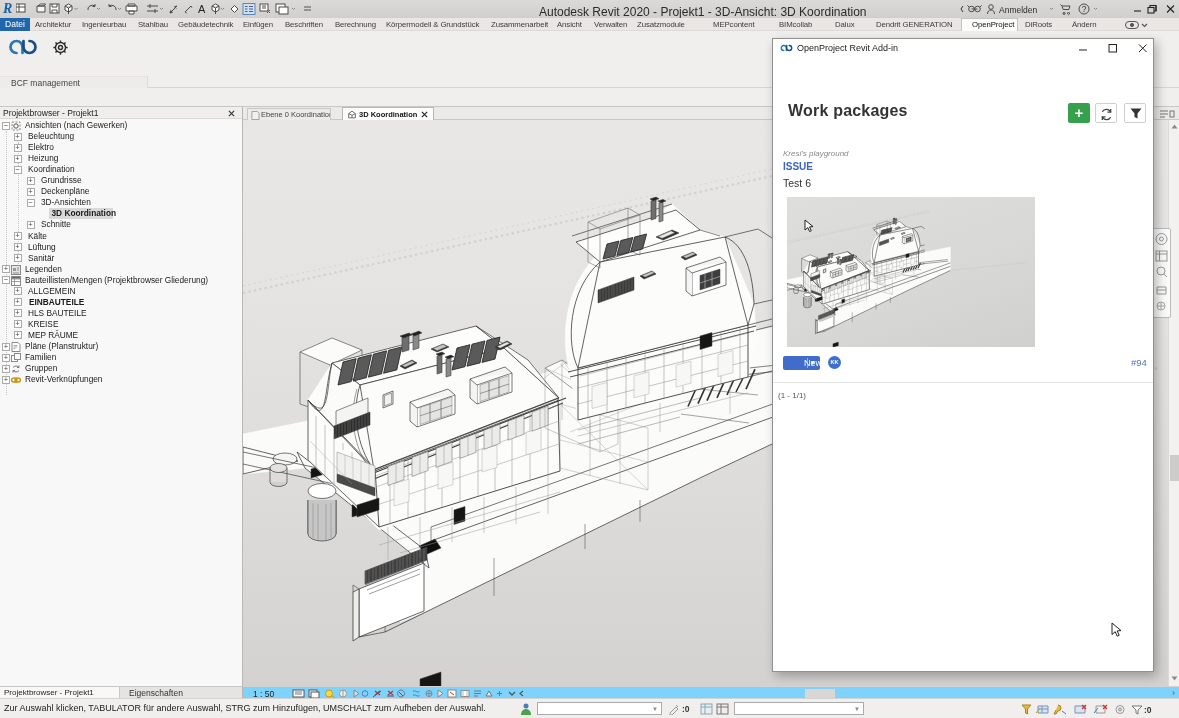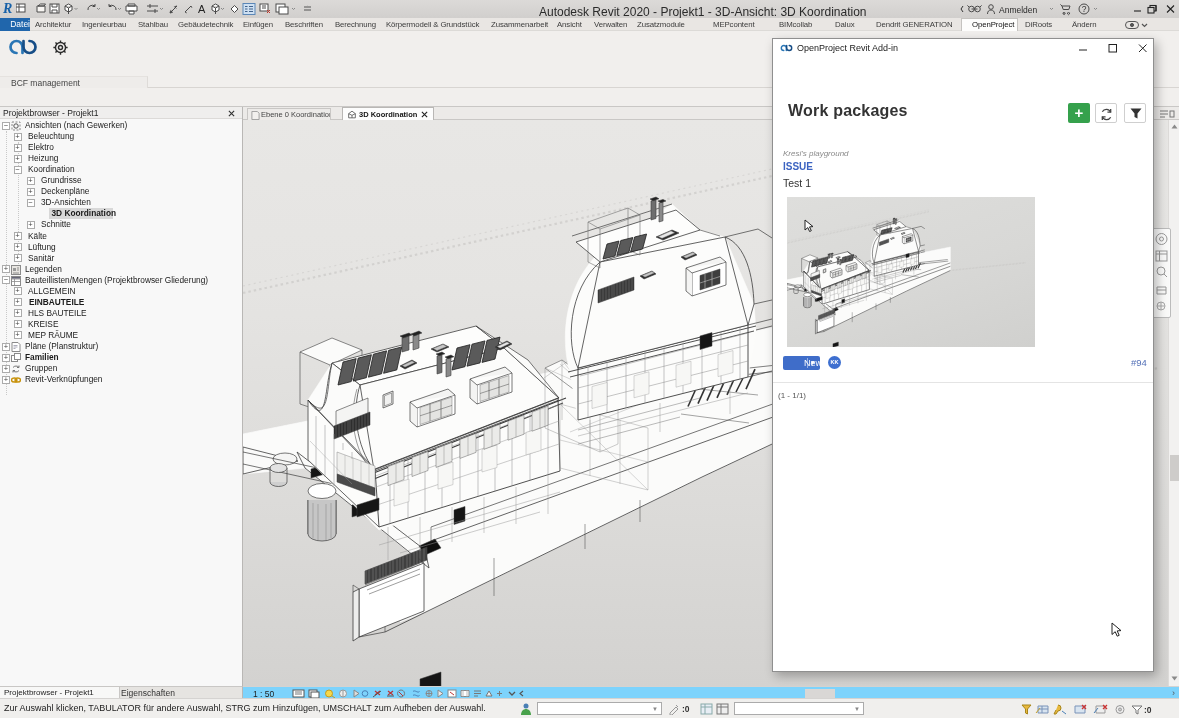--- a/index.html
+++ b/index.html
@@ -77,21 +77,21 @@
         <g stroke="#222" fill="none" stroke-width="1.1">
 <path d="M1 7h7"></path>
           <rect x="17" y="1.5" width="6" height="5.5" fill="none"></rect>
           <rect x="15" y="3.5" width="6" height="5.5" fill="#D6D4D2"></rect>
           <path d="M15 3.5h6M17 1.5h6M23 1.5v5.5M21 9 "></path>
           <path d="M34 1.5l7 7M41 1.5l-7 7"></path>
         </g>
       </svg>
     </div>
     <div class="abs" id="tabrow">
-      <div class="abs" style="left:0px;top:0;width:30px;height:13px;background:#2066AC;color:#fff;font-size:8.5px;text-align:right;line-height:13.5px">Datei</div>
+      <div class="abs" style="left:0px;top:0;width:30px;height:13px;background:#2066AC;color:#fff;font-size:8.5px;text-align:center;line-height:13.5px">Datei</div>
       <span class="rtab" style="left:35px">Architektur</span>
       <span class="rtab" style="left:82px">Ingenieurbau</span>
       <span class="rtab" style="left:138px">Stahlbau</span>
       <span class="rtab" style="left:178px">Gebäudetechnik</span>
       <span class="rtab" style="left:243px">Einfügen</span>
       <span class="rtab" style="left:285px">Beschriften</span>
       <span class="rtab" style="left:335px">Berechnung</span>
       <span class="rtab" style="left:386px">Körpermodell &amp; Grundstück</span>
       <span class="rtab" style="left:491px">Zusammenarbeit</span>
       <span class="rtab" style="left:557px">Ansicht</span>
@@ -198,37 +198,37 @@
       <svg class="abs" style="left:11px;top:235.00000000000009px" width="10" height="10" viewBox="0 0 10 10">
         <path d="M1 0.5h6l2 2v7H1z" fill="#fff" stroke="#8a8a8a"></path>
         <path d="M2.5 3.5h4M2.5 5h4M2.5 6.5h2" stroke="#99a" stroke-width="0.8"></path>
       </svg>
       <div class="trow" style="left:25px;top:234.00000000000009px;font-weight:normal">Pläne (Planstruktur)</div>
       <div class="exp" style="left:2px;top:246.5500000000001px">+</div>
       <svg class="abs" style="left:11px;top:246.0500000000001px" width="10" height="10" viewBox="0 0 10 10">
         <rect x="0.5" y="2.5" width="6" height="6" fill="#fff" stroke="#8a8a8a"></rect>
         <rect x="3.5" y="0.5" width="6" height="6" fill="#fff" stroke="#8a8a8a"></rect>
       </svg>
-      <div class="trow" style="left:25px;top:245.0500000000001px;font-weight:bold">Familien</div>
+      <div class="trow" style="left:25px;top:245.0500000000001px;font-weight:normal">Familien</div>
       <div class="exp" style="left:2px;top:257.6000000000001px">+</div>
       <svg class="abs" style="left:11px;top:257.1000000000001px" width="10" height="10" viewBox="0 0 10 10">
         <path d="M2 3.5a3.5 3 0 0 1 6 0M8 6.5a3.5 3 0 0 1-6 0" fill="none" stroke="#777"></path>
         <path d="M8 1.5v2h-2M2 8.5v-2h2" fill="none" stroke="#777"></path>
       </svg>
       <div class="trow" style="left:25px;top:256.1000000000001px;font-weight:normal">Gruppen</div>
       <div class="exp" style="left:2px;top:268.6500000000001px">+</div>
       <svg class="abs" style="left:11px;top:268.1500000000001px" width="10" height="10" viewBox="0 0 10 10">
         <ellipse cx="3.2" cy="5" rx="2.7" ry="2.1" fill="none" stroke="#C8920B" stroke-width="1.5"></ellipse>
         <ellipse cx="6.8" cy="5" rx="2.7" ry="2.1" fill="none" stroke="#C8920B" stroke-width="1.5"></ellipse>
       </svg>
       <div class="trow" style="left:25px;top:267.1500000000001px;font-weight:normal">Revit-Verknüpfungen</div>
     </div>
     <div class="abs" style="left:0;top:686px;width:243px;height:12px;background:#E6E4E1;border-right:1px solid #B9B7B5;border-top:1px solid #C9C7C5;z-index:20">
 <div class="abs" style="left:0;top:0;width:120px;height:12px;background:#F8F8F7;border-right:1px solid #C9C7C5;font-size:8px;color:#222;line-height:12px"><span style="margin-left:4px">Projektbrowser - Projekt1</span></div>
-<div class="abs" style="left:121px;top:0;width:68px;height:12px;font-size:8.5px;color:#333;line-height:12px"><span style="margin-left:0">Eigenschaften</span></div>
+<div class="abs" style="left:121px;top:0;width:68px;height:12px;font-size:8.5px;color:#333;line-height:12px"><span style="margin-left:8px">Eigenschaften</span></div>
     </div>
     <div class="abs" id="canvas">
       <div class="abs" style="left:0;top:0;width:936px;height:13px;background:#ECEAE8;border-bottom:1px solid #C9C7C5">
 <div class="abs" style="left:4px;top:1px;width:84px;height:12px;background:#EDEBE9;border:1px solid #C9C7C5;border-bottom:none;font-size:7.5px;color:#444;line-height:12px;white-space:nowrap;overflow:hidden"><svg style="position:absolute;left:3px;top:2px" width="9" height="9" viewBox="0 0 10 10">
             <path d="M1 0.5h6l2 2v7H1z" fill="#F2F0EE" stroke="#999"></path>
           </svg><span style="margin-left:13px">Ebene 0 Koordination</span></div>
 <div class="abs" style="left:99px;top:0px;width:92px;height:13px;background:#FDFDFD;border:1px solid #B9B7B5;border-bottom:none;font-size:7.5px;color:#111;font-weight:bold;line-height:13px;white-space:nowrap"><svg style="position:absolute;left:4px;top:2px" width="10" height="9" viewBox="0 0 12 10">
             <path d="M2 4l4-3 4 3v5H2z" fill="#fff" stroke="#555"></path>
             <path d="M2 4l4 2 4-2M6 6v3" stroke="#555" fill="none"></path>
           </svg><span style="margin-left:16px">3D Koordination</span><svg style="position:absolute;right:5px;top:3px" width="7" height="7" viewBox="0 0 8 8">
@@ -562,21 +562,21 @@
           </g>
         </svg>
       </div>
       <div class="abs" style="left:351px;top:64px;width:22px;height:20px;background:#fff;border:1px solid #CFCFCF;border-radius:2px">
 <svg style="position:absolute;left:4.5px;top:4px" width="12" height="12" viewBox="0 0 12 12">
           <path d="M0.5 0.5h11L7.5 5.5v5l-3-1.5v-3.5z" fill="#333"></path>
         </svg>
       </div>
       <span class="abs" style="left:10px;top:110px;font-size:8px;color:#8A8A8A;font-style:italic">Kresi's playground</span>
       <span class="abs" style="left:10px;top:122px;font-size:10px;font-weight:bold;color:#3B63C1">ISSUE</span>
-      <span class="abs" style="left:10px;top:138px;font-size:10.5px;color:#333">Test 1</span>
+      <span class="abs" style="left:10px;top:138px;font-size:10.5px;color:#333">Test 6</span>
       <div class="abs" style="left:14px;top:158px;width:248px;height:150px;background:linear-gradient(160deg,#DEDEDC 0%,#D8D8D6 55%,#D0D0CE 100%);overflow:hidden"><svg width="248" height="150" viewBox="0 0 248 150">
           <g transform="translate(-63.7,-30.4) scale(0.261)">
             <path d="M243,293 L790,172" stroke="#BDBBB9" stroke-width="5.94" stroke-dasharray="2.5 3" opacity="0.45"></path>
             <path d="M243,286 L790,165" stroke="#C6C4C2" stroke-width="3.24" stroke-dasharray="2 3.5" opacity="0.45"></path>
             <path d="M810,404 L1160,368" stroke="#BDBBB9" stroke-width="5.94" stroke-dasharray="2.5 3" opacity="0.5"></path>
             <g stroke-linejoin="round" stroke-linecap="butt">
               <path d="M243,434 L870,308 L870,398 L702,477 L430,610 L400,622 L416,558 L305,468 L243,474 Z" stroke="#FBFBFA" stroke-width="1.89" fill="#FBFBFA"></path>
               <path d="M243,447 L298,461 L243,474 Z" stroke="#3C3C3C" stroke-width="2.16" fill="#FAFAF9"></path>
               <ellipse cx="285" cy="459" rx="12" ry="6" fill="#F5F5F4" stroke="#3C3C3C" stroke-width="1.89"></ellipse>
               <path d="M243,452 L336,472" stroke="#3C3C3C" stroke-width="1.89" fill="none"></path>

